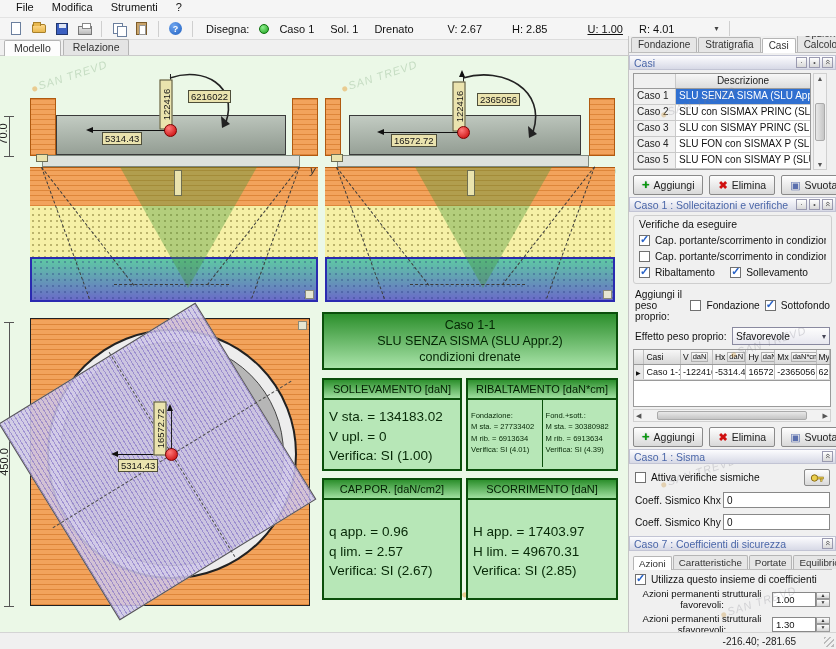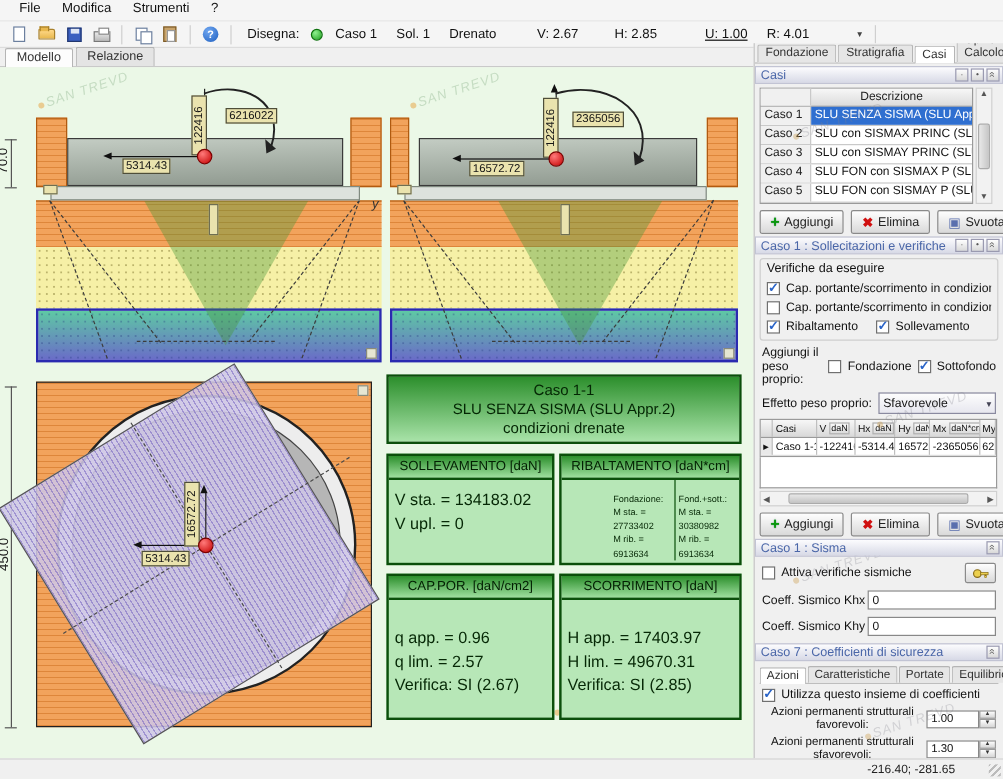--- a/index.html
+++ b/index.html
@@ -75,21 +75,21 @@
   .dim-label { position:absolute; transform:rotate(-90deg); transform-origin:center; font-size:11px; color:#222; white-space:nowrap; }
   .dim-line { position:absolute; width:0; border-left:1px solid #555; }
   .dim-tick { position:absolute; height:0; width:10px; border-top:1px solid #555; }
 
   
   .results { position:absolute; left:322px; top:256px; width:296px; height:344px; }
   .res-panel { position:absolute; border:2px solid #0b4f0b; background:#b7e7b7; overflow:hidden; }
   .res-title { left:0; top:0; width:296px; height:58px; background:linear-gradient(#2c8f2c,#a9e3a9); display:flex; flex-direction:column; align-items:center; justify-content:center; font-size:12.5px; color:#042604; line-height:1.3; }
   .res-head { height:20px; background:linear-gradient(#2c8f2c,#9fdf9f); border-bottom:2px solid #0b4f0b; display:flex; align-items:center; justify-content:center; font-size:11px; color:#031f03; white-space:nowrap; }
   .res-body { padding:7px 5px; font-size:13.5px; color:#062806; line-height:1.45; }
-  .rib-cols { display:flex; height:calc(100% - 22px);margin-left:40px; }
+  .rib-cols { display:flex; height:calc(100% - 22px); }
   .rib-col { flex:1; padding:10px 3px; font-size:7.6px; line-height:1.5; color:#062806; }
   .rib-col:first-child { border-right:1.5px solid #0b4f0b; }
 
   
   .rpanel { position:absolute; left:628px; top:36px; width:208px; height:596px; background:#f0f0f0; border-left:1px solid #c5c5c5; font-size:10.5px; overflow:hidden; }
   .rtabs { display:flex; align-items:flex-end; height:17px; padding-left:2px; border-bottom:1px solid #bdbdbd; }
   .rtab { padding:1px 6px 2px; border:1px solid #b5b5b5; border-bottom:none; background:#e6e6e6; margin-right:1px; font-size:10px; border-radius:2px 2px 0 0; color:#333; }
   .rtab.active { background:#fff; position:relative; top:1px; }
   .sect-head { height:15px; margin-top:2px; background:linear-gradient(#fcfcfe,#d7d9e6); border:1px solid #c2c4d4; color:#4a66a8; font-size:10.5px; padding:1px 4px; position:relative; }
   .sh-btns { position:absolute; right:2px; top:1px; display:flex; gap:2px; }
@@ -311,20 +311,21 @@
         <div>Caso 1-1</div>
         <div>SLU SENZA SISMA (SLU Appr.2)</div>
         <div>condizioni drenate</div>
       </div>
 
       <div class="res-panel" style="left:0; top:66px; width:140px; height:93px;">
         <div class="res-head">SOLLEVAMENTO [daN]</div>
         <div class="res-body">
           <div>V sta. = 134183.02</div>
           <div>V upl. = 0</div>
+          <div>Verifica: SI (1.00)</div>
         </div>
       </div>
 
       <div class="res-panel" style="left:144px; top:66px; width:152px; height:93px;">
         <div class="res-head">RIBALTAMENTO [daN*cm]</div>
         <div class="rib-cols">
           <div class="rib-col">
             <div>Fondazione:</div>
             <div>M sta. = 27733402</div>
             <div>M rib. = 6913634</div>

